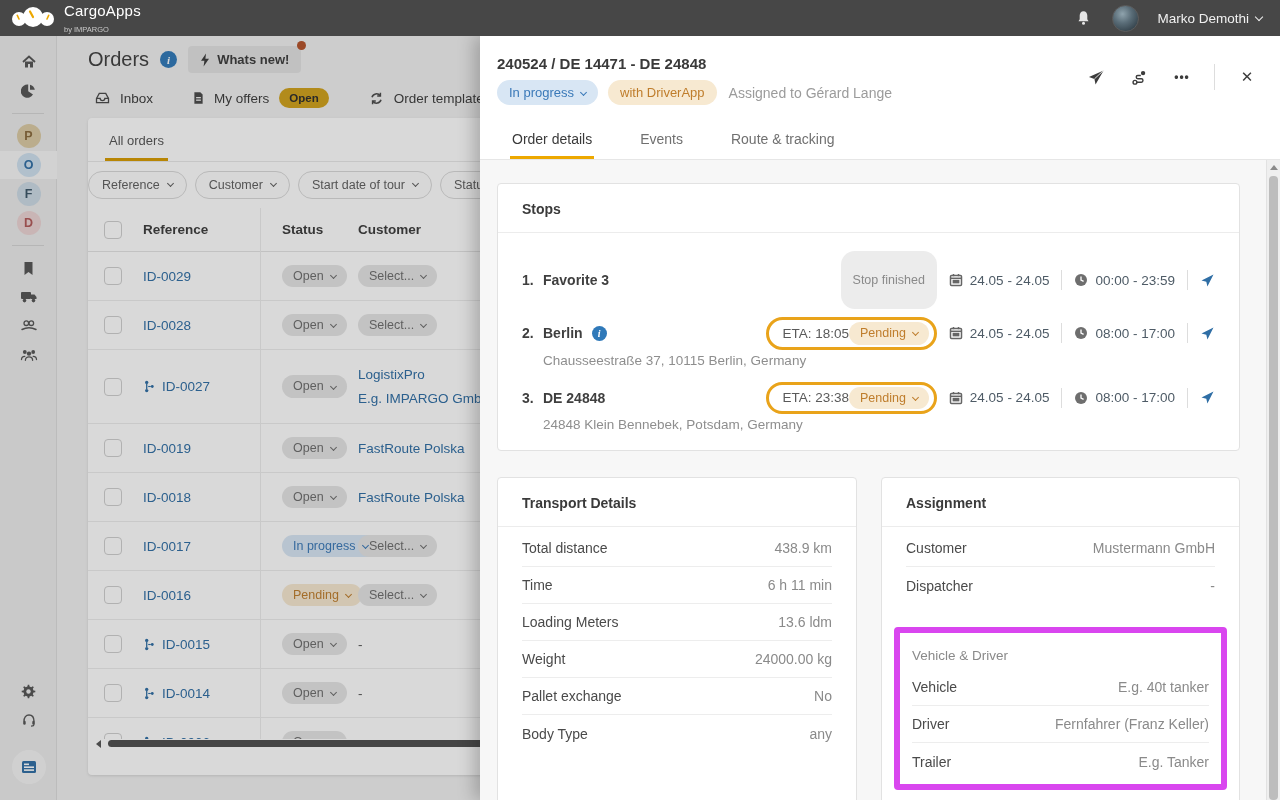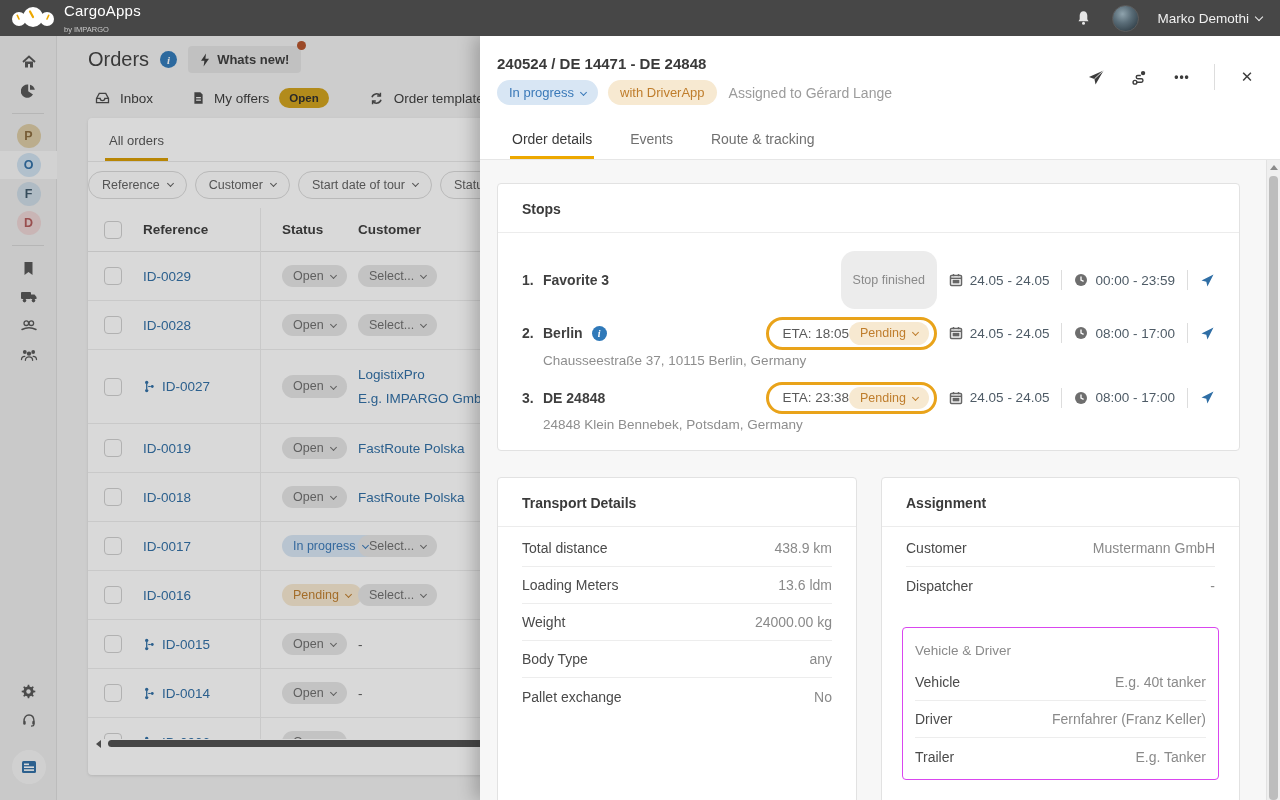--- a/index.html
+++ b/index.html
@@ -103,21 +103,21 @@
   .d-title { position:absolute; left:17px; top:19px; font-size:15px; font-weight:700; color:#3a3a3a; }
   .d-chips { position:absolute; left:17px; top:44px; display:flex; align-items:center; gap:10px; }
   .d-chip { font-size:13px; padding:6px 12px; border-radius:14px; }
   .d-assigned { font-size:14px; color:#9b9b9b; margin-left:2px; }
   .d-toolbar { position:absolute; right:22px; top:28px; display:flex; align-items:center; gap:21px; }
   .tool-btn { display:flex; align-items:center; justify-content:center; width:22px; height:22px; }
   .tool-div { width:1px; height:26px; background:#ddd; }
   .dots { font-size:12px; font-weight:700; color:#3c3c3c; letter-spacing:1px; }
   .close-x { font-size:15px; color:#3c3c3c; }
 
-  .d-tabs { height:40px; border-bottom:1px solid #e6e6e6; display:flex; padding-left:30px; gap:34px; }
+  .d-tabs { height:40px; border-bottom:1px solid #e6e6e6; display:flex; padding-left:30px; gap:44px; }
   .d-tab { padding:11px 2px 9px; font-size:14px; color:#707070; border-bottom:3px solid transparent; }
   .d-tab.active { color:#3a3a3a; border-bottom-color:#eda800; }
 
   .d-body { position:absolute; left:0; top:124px; right:14px; bottom:0; background:#f7f7f7;
     padding:23px 26px 0 17px; overflow:hidden; }
   .card { background:#fff; border:1px solid #e2e2e2; border-radius:4px; }
   .card-title { padding:17px 24px 15px; font-size:14px; font-weight:700; color:#3a3a3a;
     border-bottom:1px solid #ececec; }
 
   .stops-list { padding:10px 24px 12px; }
@@ -134,21 +134,21 @@
   .eta-box { display:inline-flex; align-items:center; border:3px solid #e9a31a;
     border-radius:19px; padding:2px 5px 2px 13px; font-size:13.5px; color:#5a5a5a; background:#fff; }
 
   .cards-grid { display:grid; grid-template-columns:360px 359px; gap:24px; margin-top:26px; }
   .drows { padding:3px 24px 9px; }
   .drow { display:flex; justify-content:space-between; align-items:center; height:37px;
     border-bottom:1px solid #ededed; font-size:14px; }
   .drow:last-child { border-bottom:none; }
   .drow .lbl { color:#4a4a4a; }
   .drow .val { color:#8a8a8a; }
-  .inner-card { margin:14px 20px 16px; border:1px solid #d946ef; border-radius:4px; }
+  .inner-card { margin:14px 12px 16px; border:6px solid #d946ef; border-radius:4px; }
   .inner-title { padding:15px 12px 6px; font-size:13.5px; color:#8a8a8a; }
   .inner-card .drows { padding:0 12px 4px; }
 
   .vscroll { position:absolute; right:0; top:124px; width:14px; bottom:0; background:#efefef;
     border-left:1px solid #e2e2e2; }
   .vs-arrow { position:absolute; top:5px; left:3px; width:0; height:0;
     border-left:4px solid transparent; border-right:4px solid transparent;
     border-bottom:5px solid #8a8a8a; }
   .vs-thumb { position:absolute; top:16px; bottom:0; left:2px; right:2px; background:#bdbdbd;
     border-radius:4px; }
@@ -692,34 +692,38 @@
 
       <div class="cards-grid">
         <section class="card">
           <div class="card-title">Transport Details</div>
           <div class="drows">
               <div class="drow">
                 <span class="lbl">Total distance</span>
                 <span class="val">438.9 km</span>
               </div>
               <div class="drow">
+                <span class="lbl">Time</span>
+                <span class="val">6 h 11 min</span>
+              </div>
+              <div class="drow">
                 <span class="lbl">Loading Meters</span>
                 <span class="val">13.6 ldm</span>
               </div>
               <div class="drow">
                 <span class="lbl">Weight</span>
                 <span class="val">24000.00 kg</span>
               </div>
               <div class="drow">
+                <span class="lbl">Pallet exchange</span>
+                <span class="val">No</span>
+              </div>
+              <div class="drow">
                 <span class="lbl">Body Type</span>
                 <span class="val">any</span>
-              </div>
-              <div class="drow">
-                <span class="lbl">Pallet exchange</span>
-                <span class="val">No</span>
               </div>
             </div>
         </section>
 
         <section class="card" style="min-height:345px;">
           <div class="card-title">Assignment</div>
           <div class="drows">
               <div class="drow">
                 <span class="lbl">Customer</span>
                 <span class="val">Mustermann GmbH</span>

